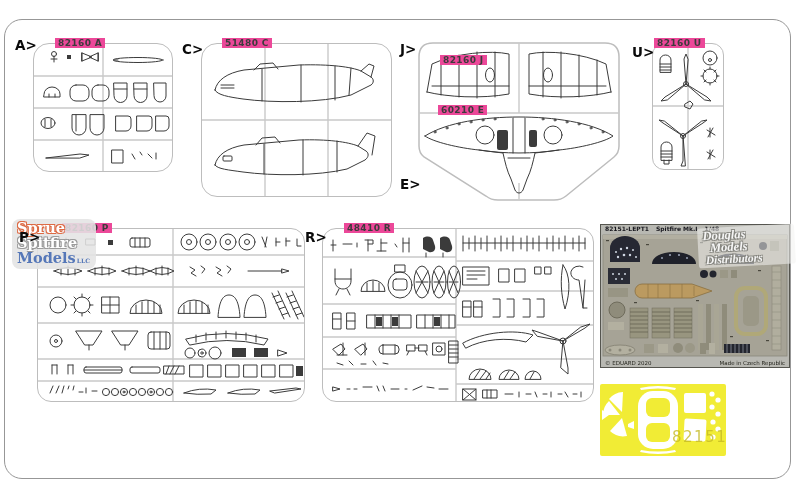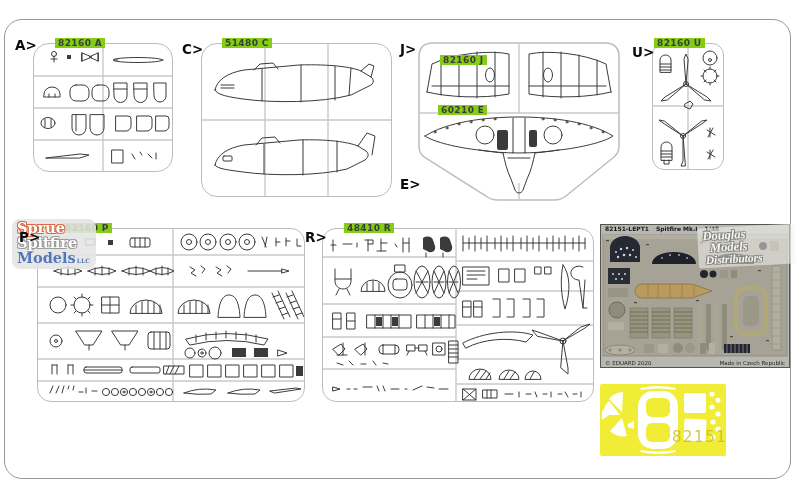--- a/index.html
+++ b/index.html
@@ -6,21 +6,21 @@
   .page{position:relative;width:801px;height:490px;background:#fff;overflow:hidden;
         font-family:"DejaVu Sans","Liberation Sans",sans-serif}
   .pborder{position:absolute;left:4px;top:19px;width:785px;height:458px;
            border:1.4px solid #979797;border-radius:18px}
   .titlebox{position:absolute;left:35px;top:7px;width:102px;height:23px;background:#fff;
             border:1.6px solid #7b7b7b;border-radius:12px;display:flex;align-items:center;
             justify-content:center;z-index:4}
   .titlebox span{font-weight:bold;font-size:14.5px;letter-spacing:.5px;color:#0d0d0d}
   .frame{position:absolute;border:1.5px solid #bdbdbd;border-radius:16px;background:transparent}
   .frame svg{position:absolute;left:0;top:0}
-  .code{position:absolute;font-size:9px;font-weight:bold;color:#3c3c3c;background:#84cc16;
+  .code{position:absolute;font-size:9px;font-weight:bold;color:#3c3c3c;background:#ec4899;
         padding:0 3px;letter-spacing:.4px;z-index:3;white-space:nowrap}
   .arrow{position:absolute;font-size:13.5px;font-weight:bold;color:#0a0a0a;z-index:6;white-space:nowrap}
   .p{fill:none;stroke:#3b3b3b;stroke-width:1;stroke-linejoin:round;stroke-linecap:round}
   .pf{fill:#3b3b3b;stroke:none}
   .r{stroke:#c9c9c9;stroke-width:1.4;fill:none}
   
   .pe{position:absolute;left:600px;top:224px;width:190px;height:144px;z-index:2}
   .pe-head{position:absolute;left:5px;top:1px;display:flex;gap:7px;font-size:6px;font-weight:bold;
            color:#17171d;z-index:3;white-space:nowrap}
   .pe-foot-l{position:absolute;left:5px;bottom:2px;font-size:5.5px;color:#26261f;z-index:3;white-space:nowrap}

